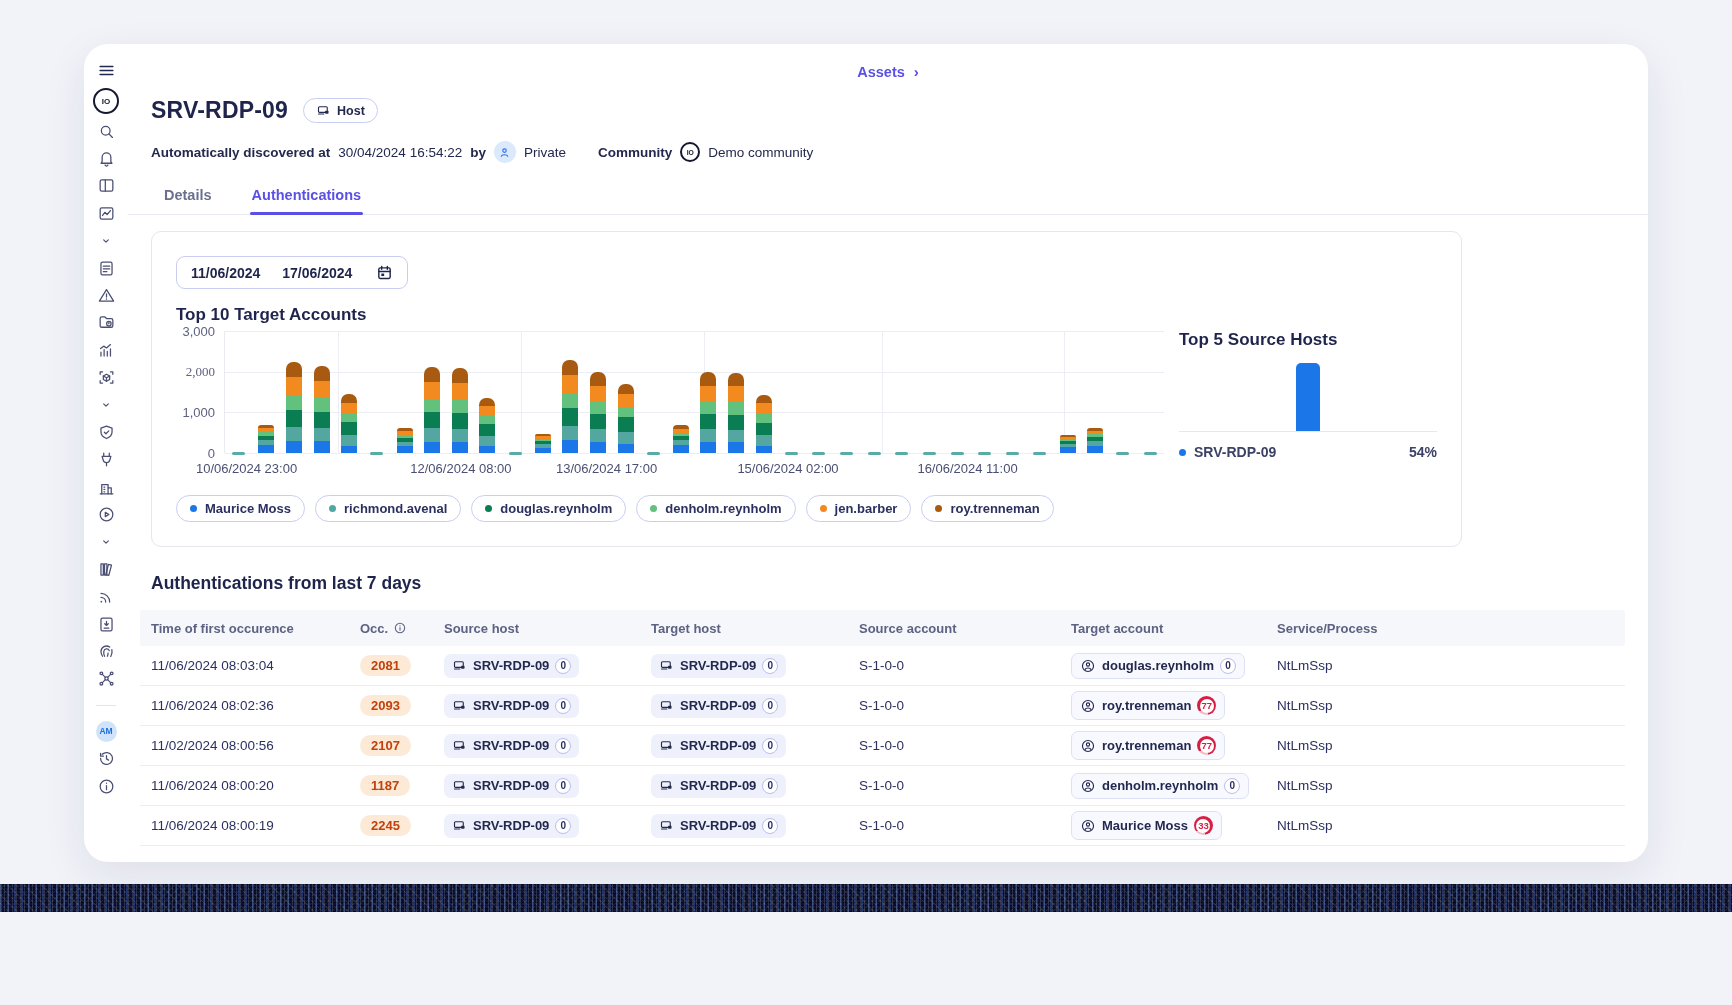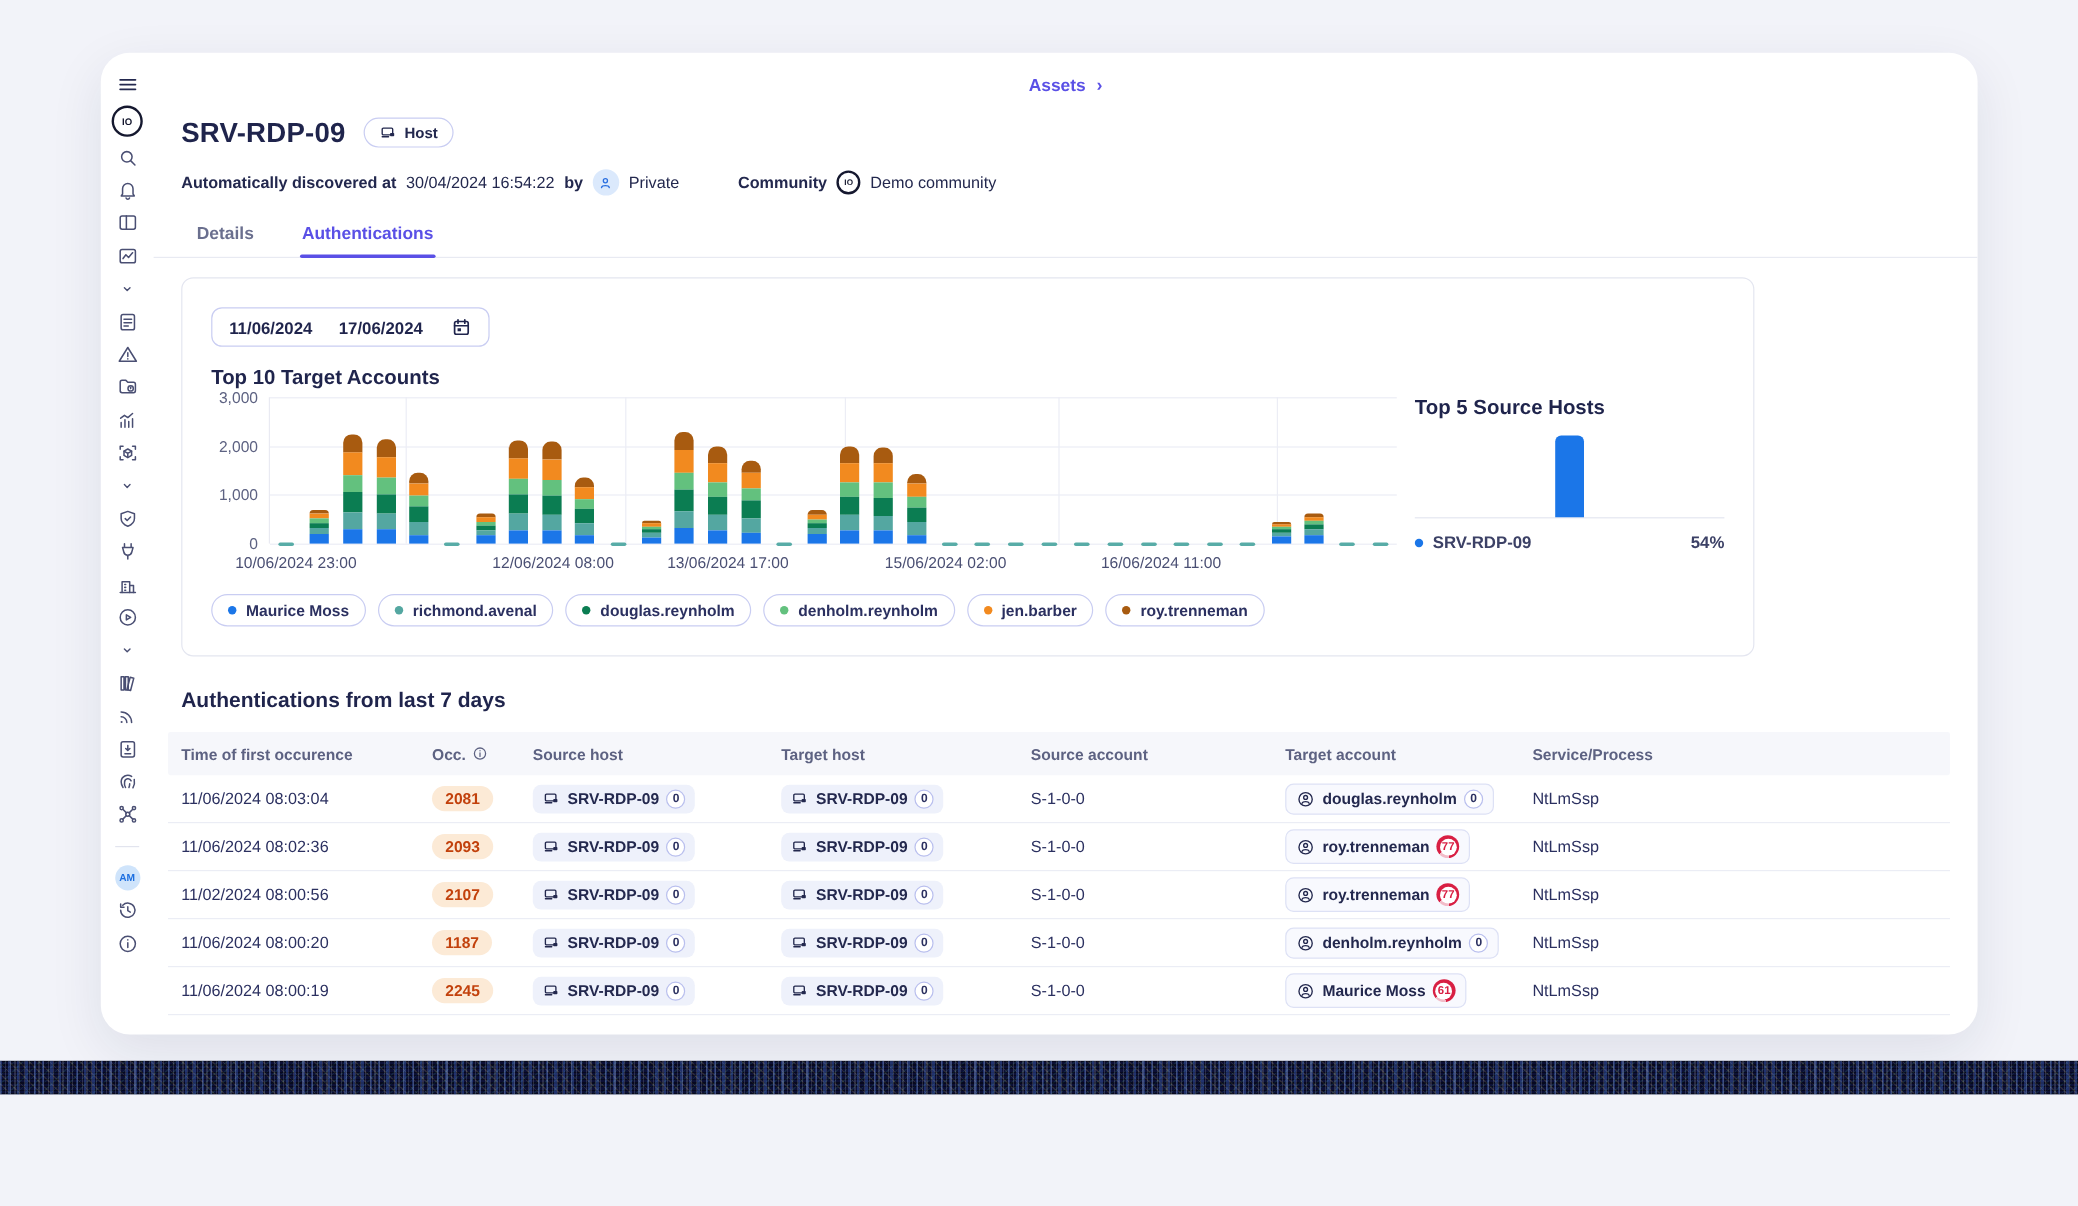--- a/index.html
+++ b/index.html
@@ -29,21 +29,21 @@
   .breadcrumb-row { display:flex; align-items:center; gap:9px;justify-content:center; }
   .breadcrumb-row a { color:#5a50e6; font-weight:700; font-size:14.5px; text-decoration:none; cursor:pointer; }
   .bc-sep { color:#5a50e6; font-size:15px; font-weight:700; margin-top:-1px; }
   .title-row { margin-top:17px; display:flex; align-items:center; gap:15px; }
   .title-row h1 { margin:0; font-size:23px; font-weight:800; color:#1f244c; letter-spacing:.2px; }
   .host-badge { display:inline-flex; align-items:center; gap:6px; border:1px solid #c9cdf2; border-radius:14px; padding:4px 12px;
     color:#23284e; font-weight:700; font-size:12.5px; }
   .meta-row { margin-top:17px; display:flex; align-items:center; gap:8px; font-size:13.5px; color:#23284e; }
   .m-label { font-weight:700; }
   .m-val { font-weight:400; }
-  .m-comm { margin-left:41px; }
+  .m-comm { margin-left:24px; }
   .m-avatar { width:22px; height:22px; border-radius:50%; background:#dbe9fc; color:#2a6fe0; display:flex; align-items:center; justify-content:center; }
   .io-mini { width:20px; height:20px; border:2px solid #15182f; border-radius:50%; color:#15182f; font-size:6.8px; font-weight:800;
     display:flex; align-items:center; justify-content:center; }
   .tabs { margin:15px -23px 0; padding-left:34px; display:flex; gap:36px; border-bottom:1px solid #e8eaf2; }
   .tab { position:relative; padding:9px 2px 11px; font-size:14.5px; font-weight:700; color:#6a6f8e; cursor:pointer; }
   .tab.active { color:#5a50e6; }
   .tab.active::after { content:""; position:absolute; left:0; right:0; bottom:-1px; height:3px; border-radius:3px; background:#5a50e6; }
   
   .chart-card { margin-top:16px; width:1311px; border:1px solid #e4e6f0; border-radius:10px; padding:24px; display:flex; }
   .chart-left { width:988px; }
@@ -315,21 +315,21 @@
           <svg viewBox="0 0 24 24" width="17" height="17" fill="none" stroke="#1f244c" stroke-width="2" stroke-linecap="round">
               <rect x="4" y="5.5" width="16" height="15" rx="2"></rect>
               <path d="M8 3.5v4M16 3.5v4M4 10.5h16"></path>
               <rect x="7.5" y="13.5" width="4" height="3.5" fill="#1f244c" stroke="none"></rect>
             </svg>
         </div>
         <h2 class="sec">Top 10 Target Accounts</h2>
         <div class="plot-row">
           <div class="ylabels" id="ylabels">
               <span class="ylab" style="top: 0px;">3,000</span>
-              <span class="ylab" style="top: 40.6667px;">2,000</span>
+              <span class="ylab" style="top: 40.6667px; font-family: Liberation Serif, serif;">2,000</span>
               <span class="ylab" style="top: 81.3333px;">1,000</span>
               <span class="ylab" style="top: 122px;">0</span>
             </div>
           <div class="plot" id="plot">
               <div class="hgrid" style="top: 0px;"></div>
               <div class="hgrid" style="top: 40.6667px;"></div>
               <div class="hgrid" style="top: 81.3333px;"></div>
               <div class="hgrid" style="top: 122px;"></div>
               <div class="vgrid" style="left: 12%;"></div>
               <div class="vgrid" style="left: 31.5%;"></div>
@@ -838,21 +838,21 @@
             <div><span class="chip acct">
                 <span style="display: inline-flex;">
                   <svg viewBox="0 0 24 24" width="16" height="16" fill="none" stroke="#23284e" stroke-width="1.7" stroke-linecap="round">
                     <circle cx="12" cy="12" r="8.3"></circle>
                     <circle cx="12" cy="9.8" r="2.4"></circle>
                     <path d="M7.6 17.2c1-3 7.8-3 8.8 0"></path>
                   </svg>
                 </span>
                 <span>Maurice Moss</span>
                 <span class="ring">
-                  <b>61</b>
+                  <b>33</b>
                 </span>
               </span></div>
             <div>NtLmSsp</div>
           </div>
         </div>
     </div>
 
   </main>
 </div>
 

